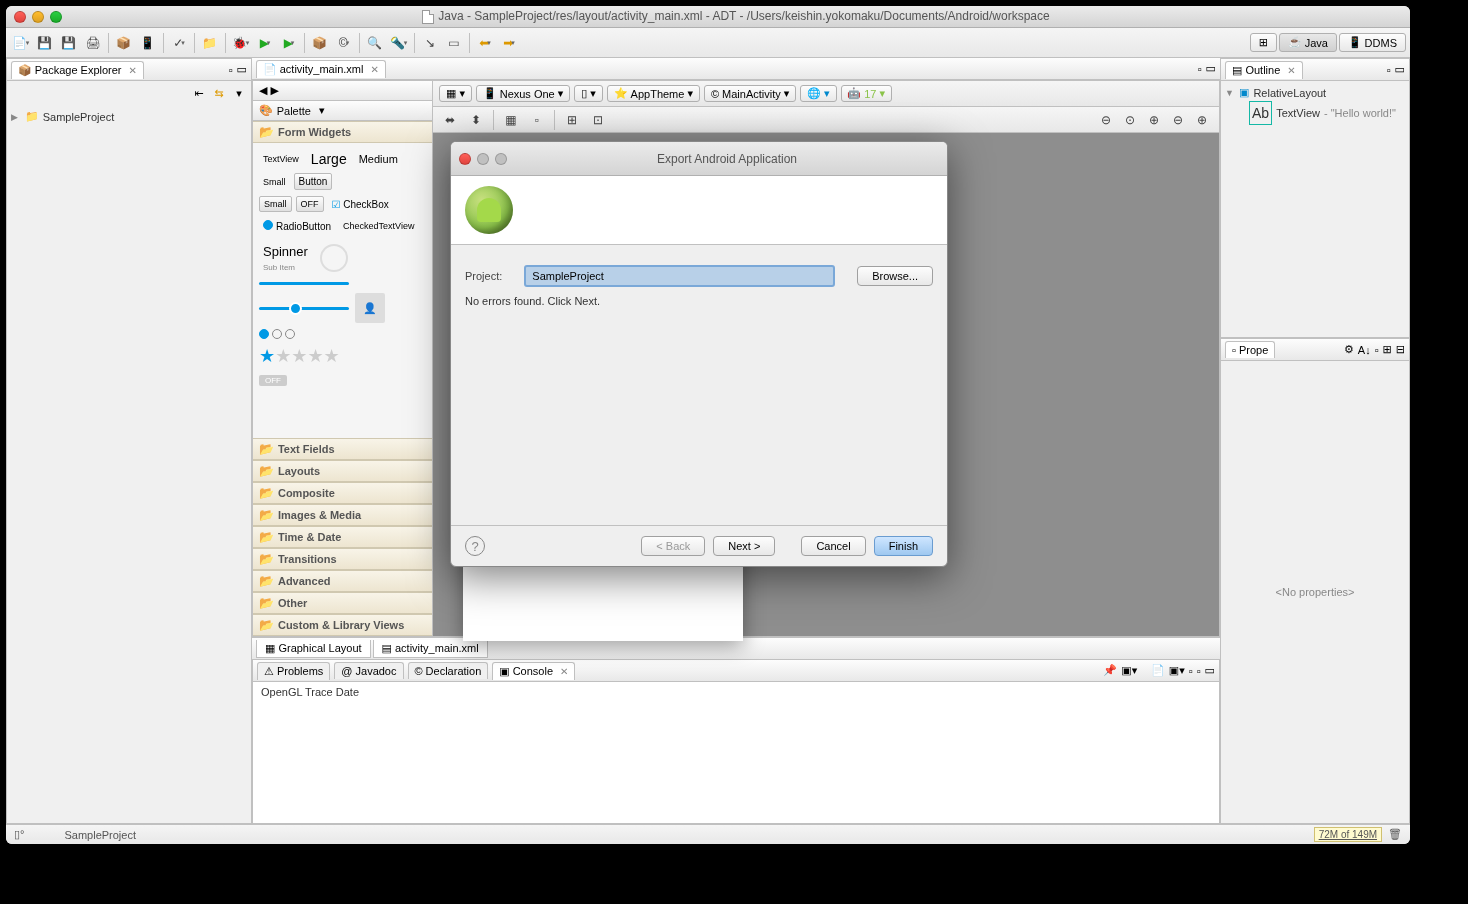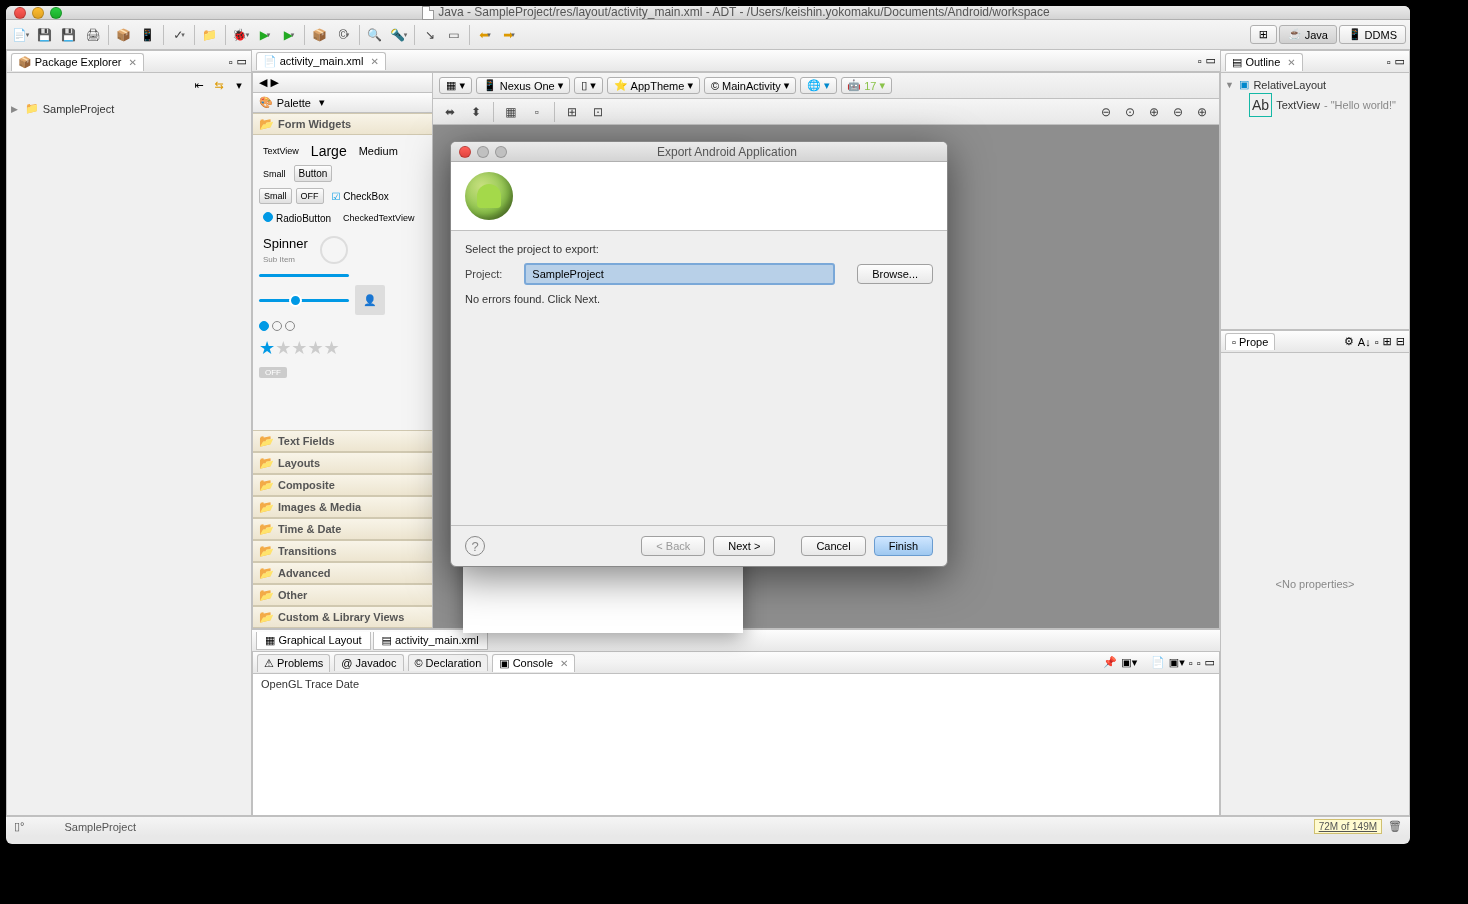--- a/index.html
+++ b/index.html
@@ -1,18 +1,18 @@
 <!DOCTYPE html>
 <html><head>
 <meta charset="utf-8">
 <style>
 * { margin: 0; padding: 0; box-sizing: border-box; font-family: "Lucida Grande", "Helvetica Neue", Arial, sans-serif; }
 body { width: 1468px; height: 904px; background: #000; position: relative; }
 .window-frame { position: absolute; top: 6px; left: 6px; width: 1404px; height: 838px; background: #e8e8e8; border-radius: 6px; box-shadow: 0 10px 40px rgba(0,0,0,0.5); overflow: hidden; }
-.titlebar { height: 14px; background: linear-gradient(#ebebeb,#d4d4d4); display: flex; align-items: center; padding: 0 8px; border-bottom: 1px solid #b0b0b0; }
+.titlebar { height: 22px; background: linear-gradient(#ebebeb,#d4d4d4); display: flex; align-items: center; padding: 0 8px; border-bottom: 1px solid #b0b0b0; }
 .traffic { display: flex; gap: 6px; margin-right: 8px; }
 .tl { width: 12px; height: 12px; border-radius: 50%; border: 1px solid rgba(0,0,0,0.2); }
 .tl.r { background: linear-gradient(#ff6059,#e0443e); }
 .tl.y { background: linear-gradient(#ffbd2e,#dea123); }
 .tl.g { background: linear-gradient(#29ce42,#1aab29); }
 .tl.d { background: #c0c0c0; }
 .title-text { flex: 1; text-align: center; font-size: 12px; color: #555; }
 .title-text .icon { display: inline-block; width: 12px; height: 14px; background: #fff; border: 1px solid #999; vertical-align: middle; margin-right: 4px; position: relative; }
 .title-text .icon::after { content: ""; position: absolute; top: -1px; right: -1px; width: 4px; height: 4px; background: #e8e8e8; border-left: 1px solid #999; border-bottom: 1px solid #999; }
 .toolbar-main { height: 30px; background: linear-gradient(#f5f5f5,#e8e8e8); border-bottom: 1px solid #c0c0c0; display: flex; align-items: center; padding: 0 4px; gap: 2px; }
@@ -50,21 +50,21 @@
 .canvas-tb .dd { padding: 1px 6px; border: 1px solid #b0b0b0; background: linear-gradient(#fdfdfd,#e8e8e8); border-radius: 3px; display: flex; align-items: center; gap: 3px; cursor: pointer; }
 .canvas-tb2 { position: absolute; top: 26px; left: 0; right: 0; height: 26px; background: linear-gradient(#f5f5f5,#e8e8e8); border-bottom: 1px solid #c0c0c0; display: flex; align-items: center; padding: 0 6px; gap: 4px; }
 .canvas-content { position: absolute; top: 80px; left: 30px; width: 280px; height: 480px; background: #fff; box-shadow: 0 4px 20px rgba(0,0,0,0.4); }
 .editor-tabs-bottom { height: 22px; background: linear-gradient(#fdfdfd,#e8e8e8); border-top: 1px solid #c0c0c0; display: flex; align-items: center; padding: 0 4px; font-size: 11px; gap: 2px; }
 .btab { padding: 2px 8px; background: #fff; border: 1px solid #c0c0c0; border-top: none; cursor: pointer; display: flex; align-items: center; gap: 3px; }
 .bottom-panel { height: 165px; border: 1px solid #c0c0c0; background: #fff; display: flex; flex-direction: column; }
 .status-bar { height: 20px; background: linear-gradient(#f5f5f5,#e8e8e8); border-top: 1px solid #c0c0c0; display: flex; align-items: center; padding: 0 8px; font-size: 11px; color: #555; }
 .status-bar .sp { flex: 1; }
 .mem { background: #fffbd0; border: 1px solid #d0c070; padding: 1px 4px; font-size: 10px; text-decoration: underline; }
 .dialog { position: absolute; top: 141px; left: 450px; width: 498px; height: 426px; background: #efefef; border: 1px solid #888; border-radius: 6px; box-shadow: 0 10px 40px rgba(0,0,0,0.5); display: flex; flex-direction: column; overflow: hidden; }
-.dlg-titlebar { height: 20px; background: linear-gradient(#ebebeb,#d4d4d4); display: flex; align-items: center; padding: 0 8px; border-bottom: 1px solid #b0b0b0; }
+.dlg-titlebar { height: 34px; background: linear-gradient(#ebebeb,#d4d4d4); display: flex; align-items: center; padding: 0 8px; border-bottom: 1px solid #b0b0b0; }
 .dlg-title { flex: 1; text-align: center; font-size: 12px; color: #555; }
 .dlg-header { background: #fff; padding: 10px 14px; border-bottom: 1px solid #c0c0c0; display: flex; align-items: center; gap: 10px; }
 .dlg-header-text { flex: 1; }
 .dlg-header h3 { font-size: 13px; color: #333; margin-bottom: 4px; }
 .dlg-header p { font-size: 11px; color: #444; }
 .droid { width: 48px; height: 48px; border-radius: 50%; background: radial-gradient(circle at 35% 30%, #c8e080, #8bc34a 60%, #4a7020); box-shadow: inset -4px -4px 8px rgba(0,0,0,0.3); position: relative; }
 .droid::after { content: ""; position: absolute; top: 12px; left: 12px; width: 24px; height: 24px; background: #a4d94a; border-radius: 50% 50% 4px 4px; }
 .dlg-body { flex: 1; padding: 12px 14px; font-size: 11px; color: #333; }
 .dlg-body .row { display: flex; align-items: center; gap: 22px; margin: 8px 0; }
 .dlg-body .row label { color: #444; }
@@ -359,21 +359,20 @@
       <div class="tl r"></div>
       <div class="tl d"></div>
       <div class="tl d"></div>
     </div>
     <div class="dlg-title">Export Android Application</div>
   </div>
   <div class="dlg-header">
     <div class="droid"></div>
   </div>
   <div class="dlg-body">
-    <div>Select the project to export:</div>
     <div class="row">
       <label>Project:</label>
       <input class="proj-input" value="SampleProject" style="">
       <button class="browse-btn">Browse...</button>
     </div>
     <div>No errors found. Click Next.</div>
   </div>
   <div class="dlg-footer">
     <div class="help-i">?</div>
     <span class="sp"></span>

